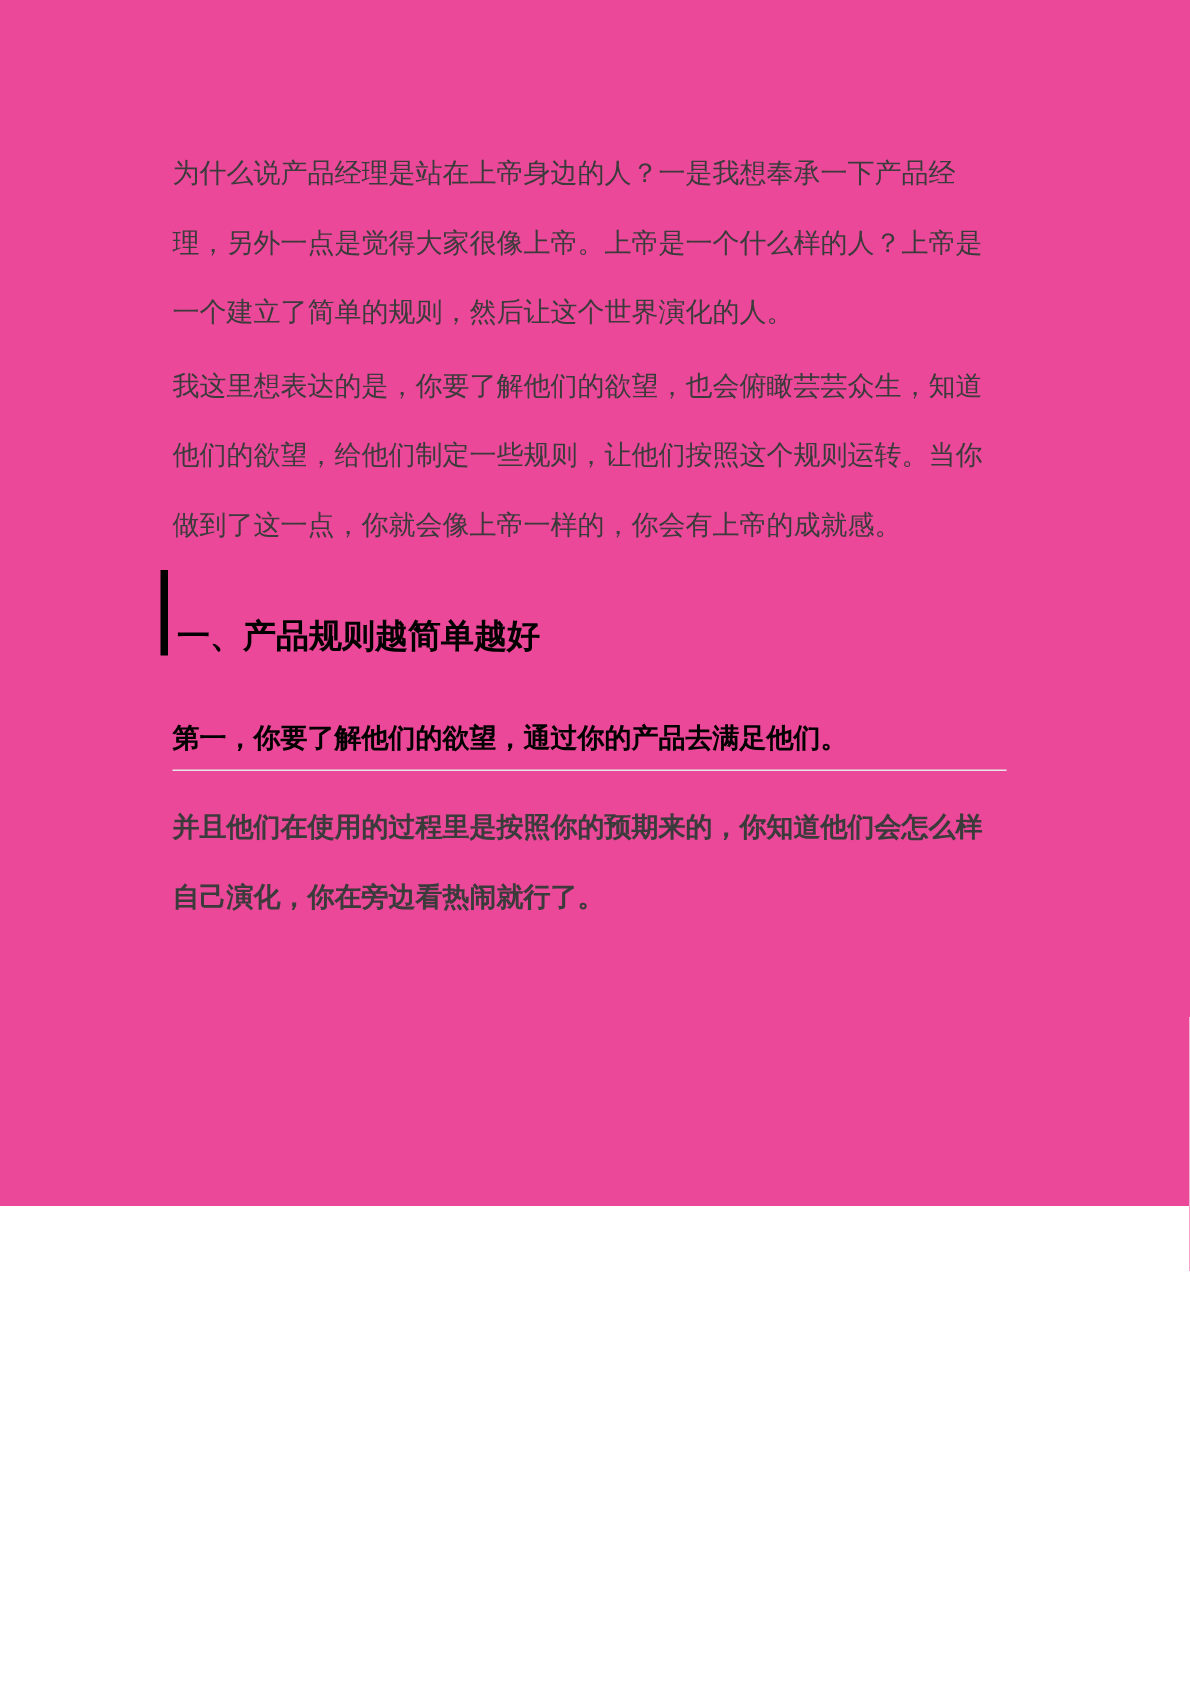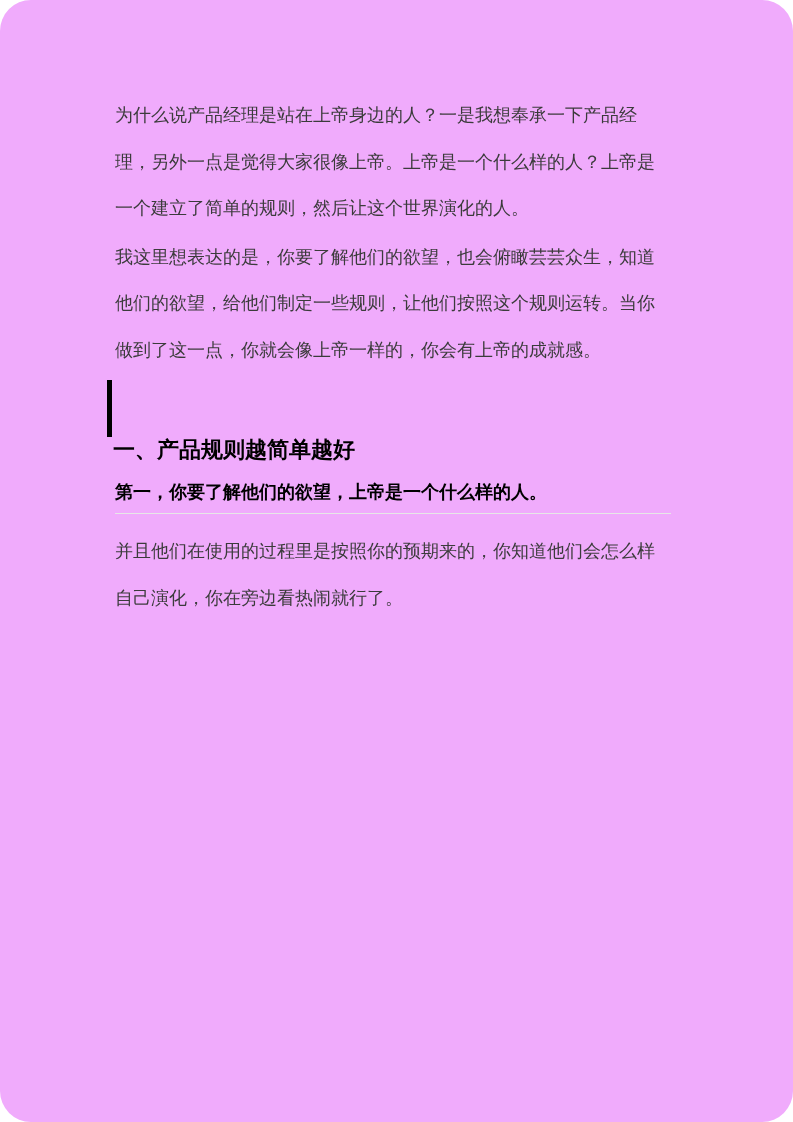--- a/index.html
+++ b/index.html
@@ -3,51 +3,49 @@
 <meta charset="utf-8">
 <style>
   html, body {
     margin: 0;
     padding: 0;
     background: #ffffff;
   }
   .page {
     position: relative;
     width: 793px;
-    height: 1122px;
-    background: #f0abfc;
+    height: 804px;
+    background: #ec4899;
     overflow: hidden;
     font-family: "Liberation Sans", "DejaVu Sans", sans-serif;
     box-sizing: border-box;
-    border-radius: 31px;
   }
   .content {
     box-sizing: content-box;
     padding: 92px 122px 0 115px;
     width: 556px;
   }
   .para {
     margin: 0;
     font-size: 18px;
     line-height: 46.5px;
     color: #3b3b3b;
     text-align: left;
     letter-spacing: 0;
     overflow-wrap: break-word;
   }
   .para-2 { margin-top: 2px; }
-  .para-3 { margin-top: 14px; }
+  .para-3 { margin-top: 14px; font-weight: bold; }
   .para-4 { margin-top: 7px; }
   .para-5 { margin-top: 14px; }
   .section-heading {
     display: flex;
-    align-items: flex-start;
+    align-items: flex-end;
     margin: 7px 0 0 -8px;
     height: 57px;
-    flex-direction: column;
   }
   .accent-bar {
     width: 5px;
     height: 57px;
     background: #000000;
     flex: 0 0 auto;
   }
   .heading-text {
     margin-left: 6px;
     font-size: 22px;
@@ -77,21 +75,21 @@
 
     <p class="para para-1">为什么说产品经理是站在上帝身边的人？一是我想奉承一下产品经理，另外一点是觉得大家很像上帝。上帝是一个什么样的人？上帝是一个建立了简单的规则，然后让这个世界演化的人。</p>
 
     <p class="para para-2">我这里想表达的是，你要了解他们的欲望，也会俯瞰芸芸众生，知道他们的欲望，给他们制定一些规则，让他们按照这个规则运转。当你做到了这一点，你就会像上帝一样的，你会有上帝的成就感。</p>
 
     <h1 class="section-heading">
       <span class="accent-bar"></span>
       <span class="heading-text">一、产品规则越简单越好</span>
     </h1>
 
-    <h2 class="sub-heading">第一，你要了解他们的欲望，上帝是一个什么样的人。</h2>
+    <h2 class="sub-heading">第一，你要了解他们的欲望，通过你的产品去满足他们。</h2>
 
     <hr class="divider">
 
     <p class="para para-3">并且他们在使用的过程里是按照你的预期来的，你知道他们会怎么样自己演化，你在旁边看热闹就行了。</p>
 
 
 
   </div>
 </div>
 

